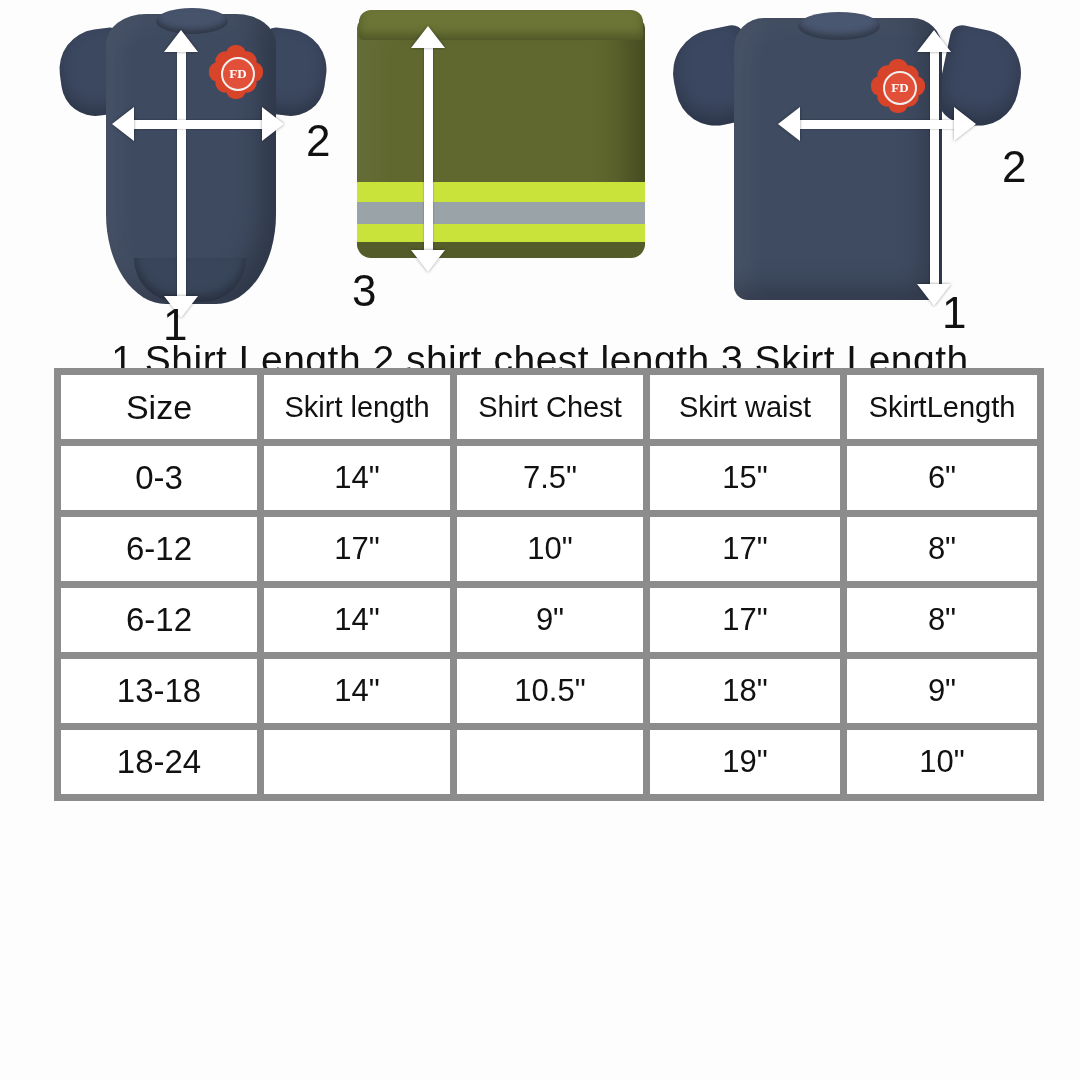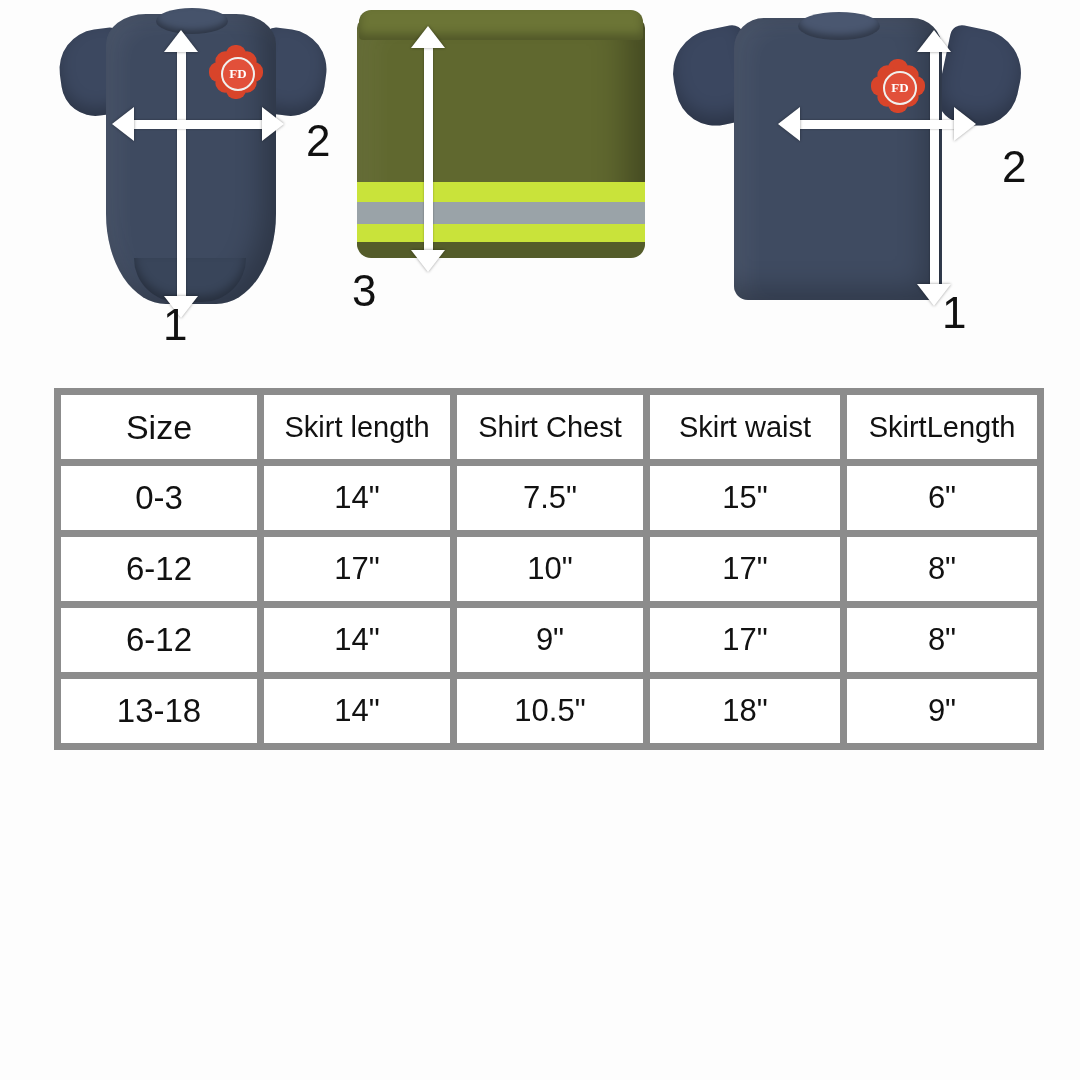--- a/index.html
+++ b/index.html
@@ -190,21 +190,21 @@
     width: 1080px;
     text-align: center;
     font-size: 39px;
     color: #111111;
     letter-spacing: 0.5px;
   }
 
   
   .table-wrap {
     position: absolute;
-    left: 54px; top: 388px;
+    left: 54px; top: 368px;
     width: 974px;
   }
   table.size-table {
     border-collapse: separate;
     border-spacing: 7px;
     width: 974px;
     background: #8c8c8c;
     table-layout: fixed;
   }
   table.size-table td {
@@ -295,20 +295,21 @@
     <div class="arrow-line v-line" style="left:930px; top:52px; height:238px;"></div>
     <div class="tri tri-up" style="left:917px; top:30px;"></div>
     <div class="tri tri-down" style="left:917px; top:284px;"></div>
     <div class="arrow-line h-line" style="left:800px; top:120px; width:160px;"></div>
     <div class="tri tri-left" style="left:778px; top:107px;"></div>
     <div class="tri tri-right" style="left:954px; top:107px;"></div>
     <div class="num-label" style="left:1002px; top:142px;">2</div>
     <div class="num-label" style="left:942px; top:288px;">1</div>
   </div>
 
+  <div class="caption">1 Shirt Length  2 shirt chest length 3 Skirt Length</div>
 
   <div class="table-wrap">
     <table class="size-table">
       <colgroup>
         <col class="c1">
           <col class="c2">
           <col class="c3">
           <col class="c4">
           <col class="c5">
       </colgroup>
@@ -341,17 +342,24 @@
             <td>17"</td>
             <td>8"</td>
           </tr>
           <tr>
             <td class="col-size">13-18</td>
             <td>14"</td>
             <td>10.5"</td>
             <td>18"</td>
             <td>9"</td>
           </tr>
+          <tr>
+            <td class="col-size">18-24</td>
+            <td class=" empty"></td>
+            <td class=" empty"></td>
+            <td>19"</td>
+            <td>10"</td>
+          </tr>
         </tbody>
     </table>
   </div>
 
 </div>
 
 </body></html>

